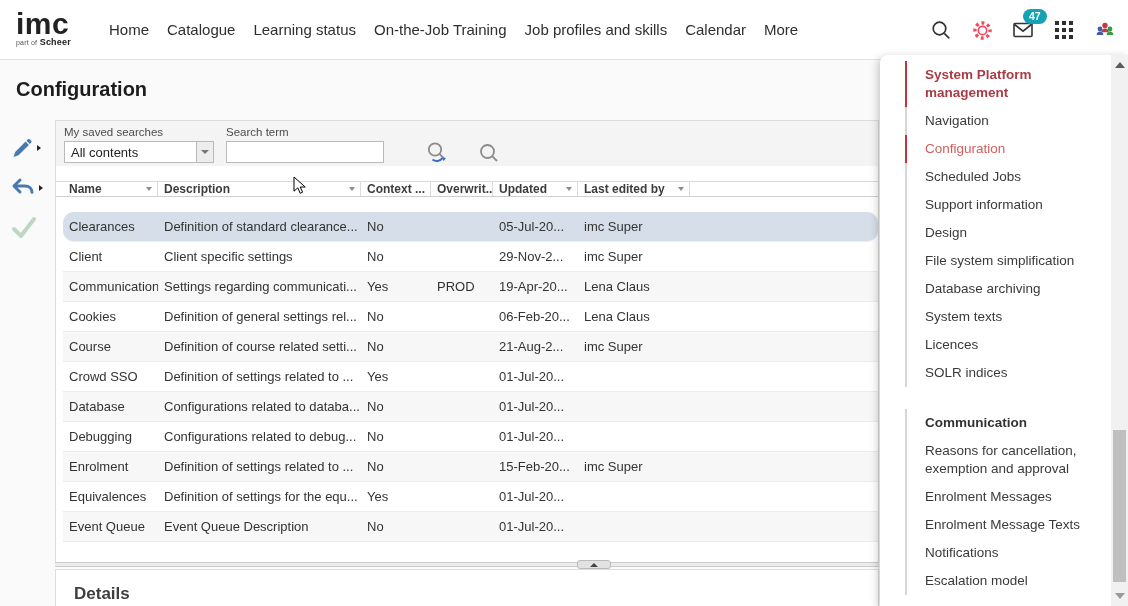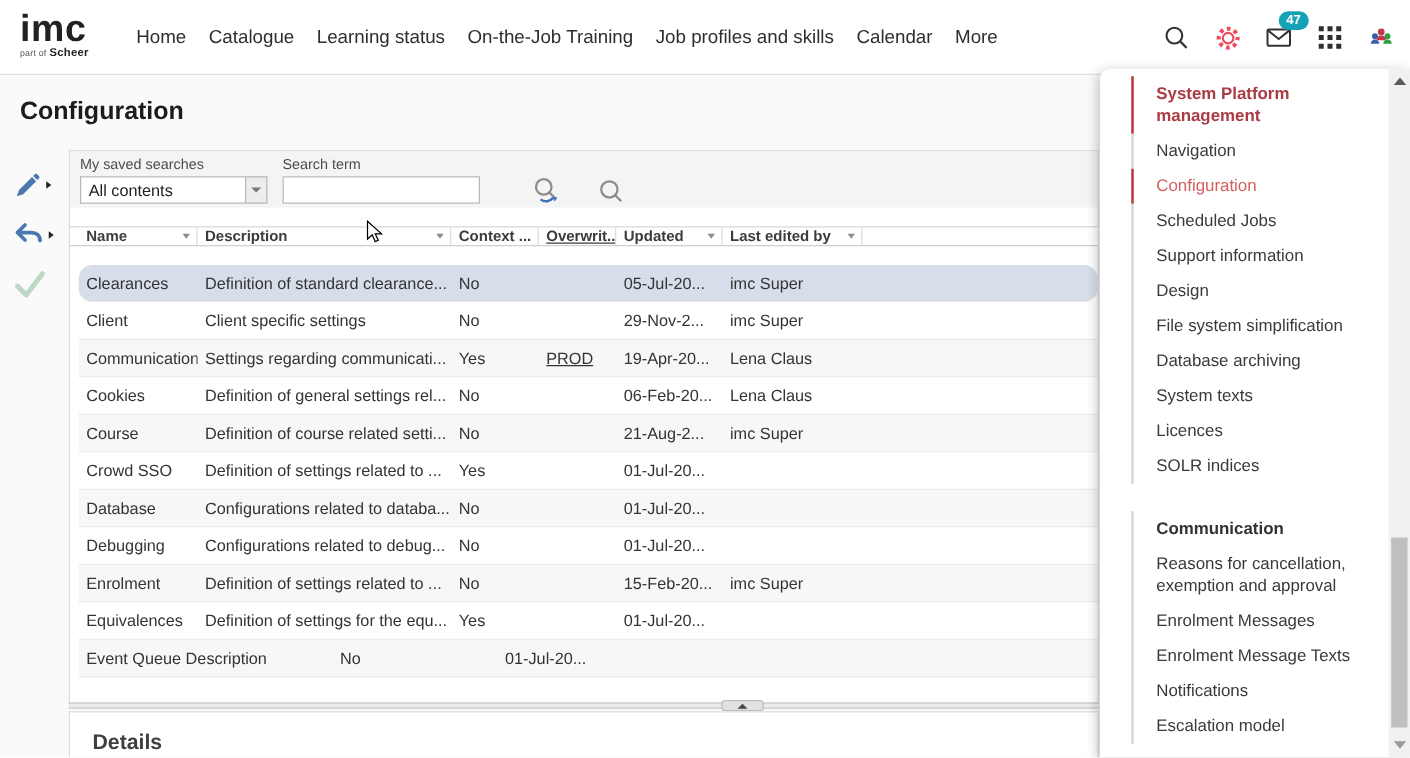--- a/index.html
+++ b/index.html
@@ -58,21 +58,21 @@
     padding-left:7px;}
   .th{ display:flex; align-items:center; justify-content:space-between; border-right:1px solid #dcdcdc;
     padding-left:6px; font-size:12px; font-weight:bold; color:#3c3c3c; cursor:pointer; overflow:hidden; white-space:nowrap;}
   .col-menu{ width:17px; height:100%; display:flex; align-items:center; justify-content:center; flex:none; cursor:pointer;}
   .col-menu .tri-down{ border-top-color:#8e8e8e; border-left-width:3.5px; border-right-width:3.5px; border-top-width:4px;}
   .tbody{ padding-left:7px;}
   .tr{ display:flex; height:30px; border-bottom:1px solid #ececec; cursor:pointer; background:#fff;}
   .tr.stripe{ background:#f7f7f7;}
   .tr.selected{ background:var(--selected-row);border-radius:11px;}
   .td{ display:flex; align-items:center; padding-left:6px; font-size:13px; color:#333; overflow:hidden; white-space:nowrap;}
-  .w0{ width:95px;} .w1{ width:203px;} .w2{ width:70px;} .w3{ width:62px;text-decoration:underline;} .w4{ width:85px;} .w5{ width:112px;}
+  .w0{ width:95px;} .w1{ width:203px;} .w2{ width:70px;} .w3{ width:62px;} .w4{ width:85px;} .w5{ width:112px;}
   
   .pager-spacer{ flex:1;}
   .pager{ height:32px; background:#f5f5f5; border-top:1px solid #d4d4d4; display:flex; align-items:center;
     padding-left:18px; gap:9px;}
   .pg-label{ font-size:11px; color:#222;}
   .pager .combo{ height:20px;margin-left:24px;}
   .pager .combo-field{ width:34px; font-size:12px;}
   .sep{ color:#c3c3c3; font-size:14px; margin:0 3px;}
   .pg-btn{ background:none; border:none; display:flex; align-items:center; gap:1px; padding:0 8px; cursor:default;}
   .tri{ width:0; height:0; border-top:4px solid transparent; border-bottom:4px solid transparent;}
@@ -341,20 +341,21 @@
       </div>
       <div class="tr">
         <div class="td w0">Equivalences</div>
         <div class="td w1">Definition of settings for the equ...</div>
         <div class="td w2">Yes</div>
         <div class="td w3"></div>
         <div class="td w4">01-Jul-20...</div>
         <div class="td w5"></div>
       </div>
       <div class="tr stripe">
+        <div class="td w0">Event Queue</div>
         <div class="td w1">Event Queue Description</div>
         <div class="td w2">No</div>
         <div class="td w3"></div>
         <div class="td w4">01-Jul-20...</div>
         <div class="td w5"></div>
       </div>
     </div>
   <div class="pager-spacer"></div>
 
   <div class="pager">

